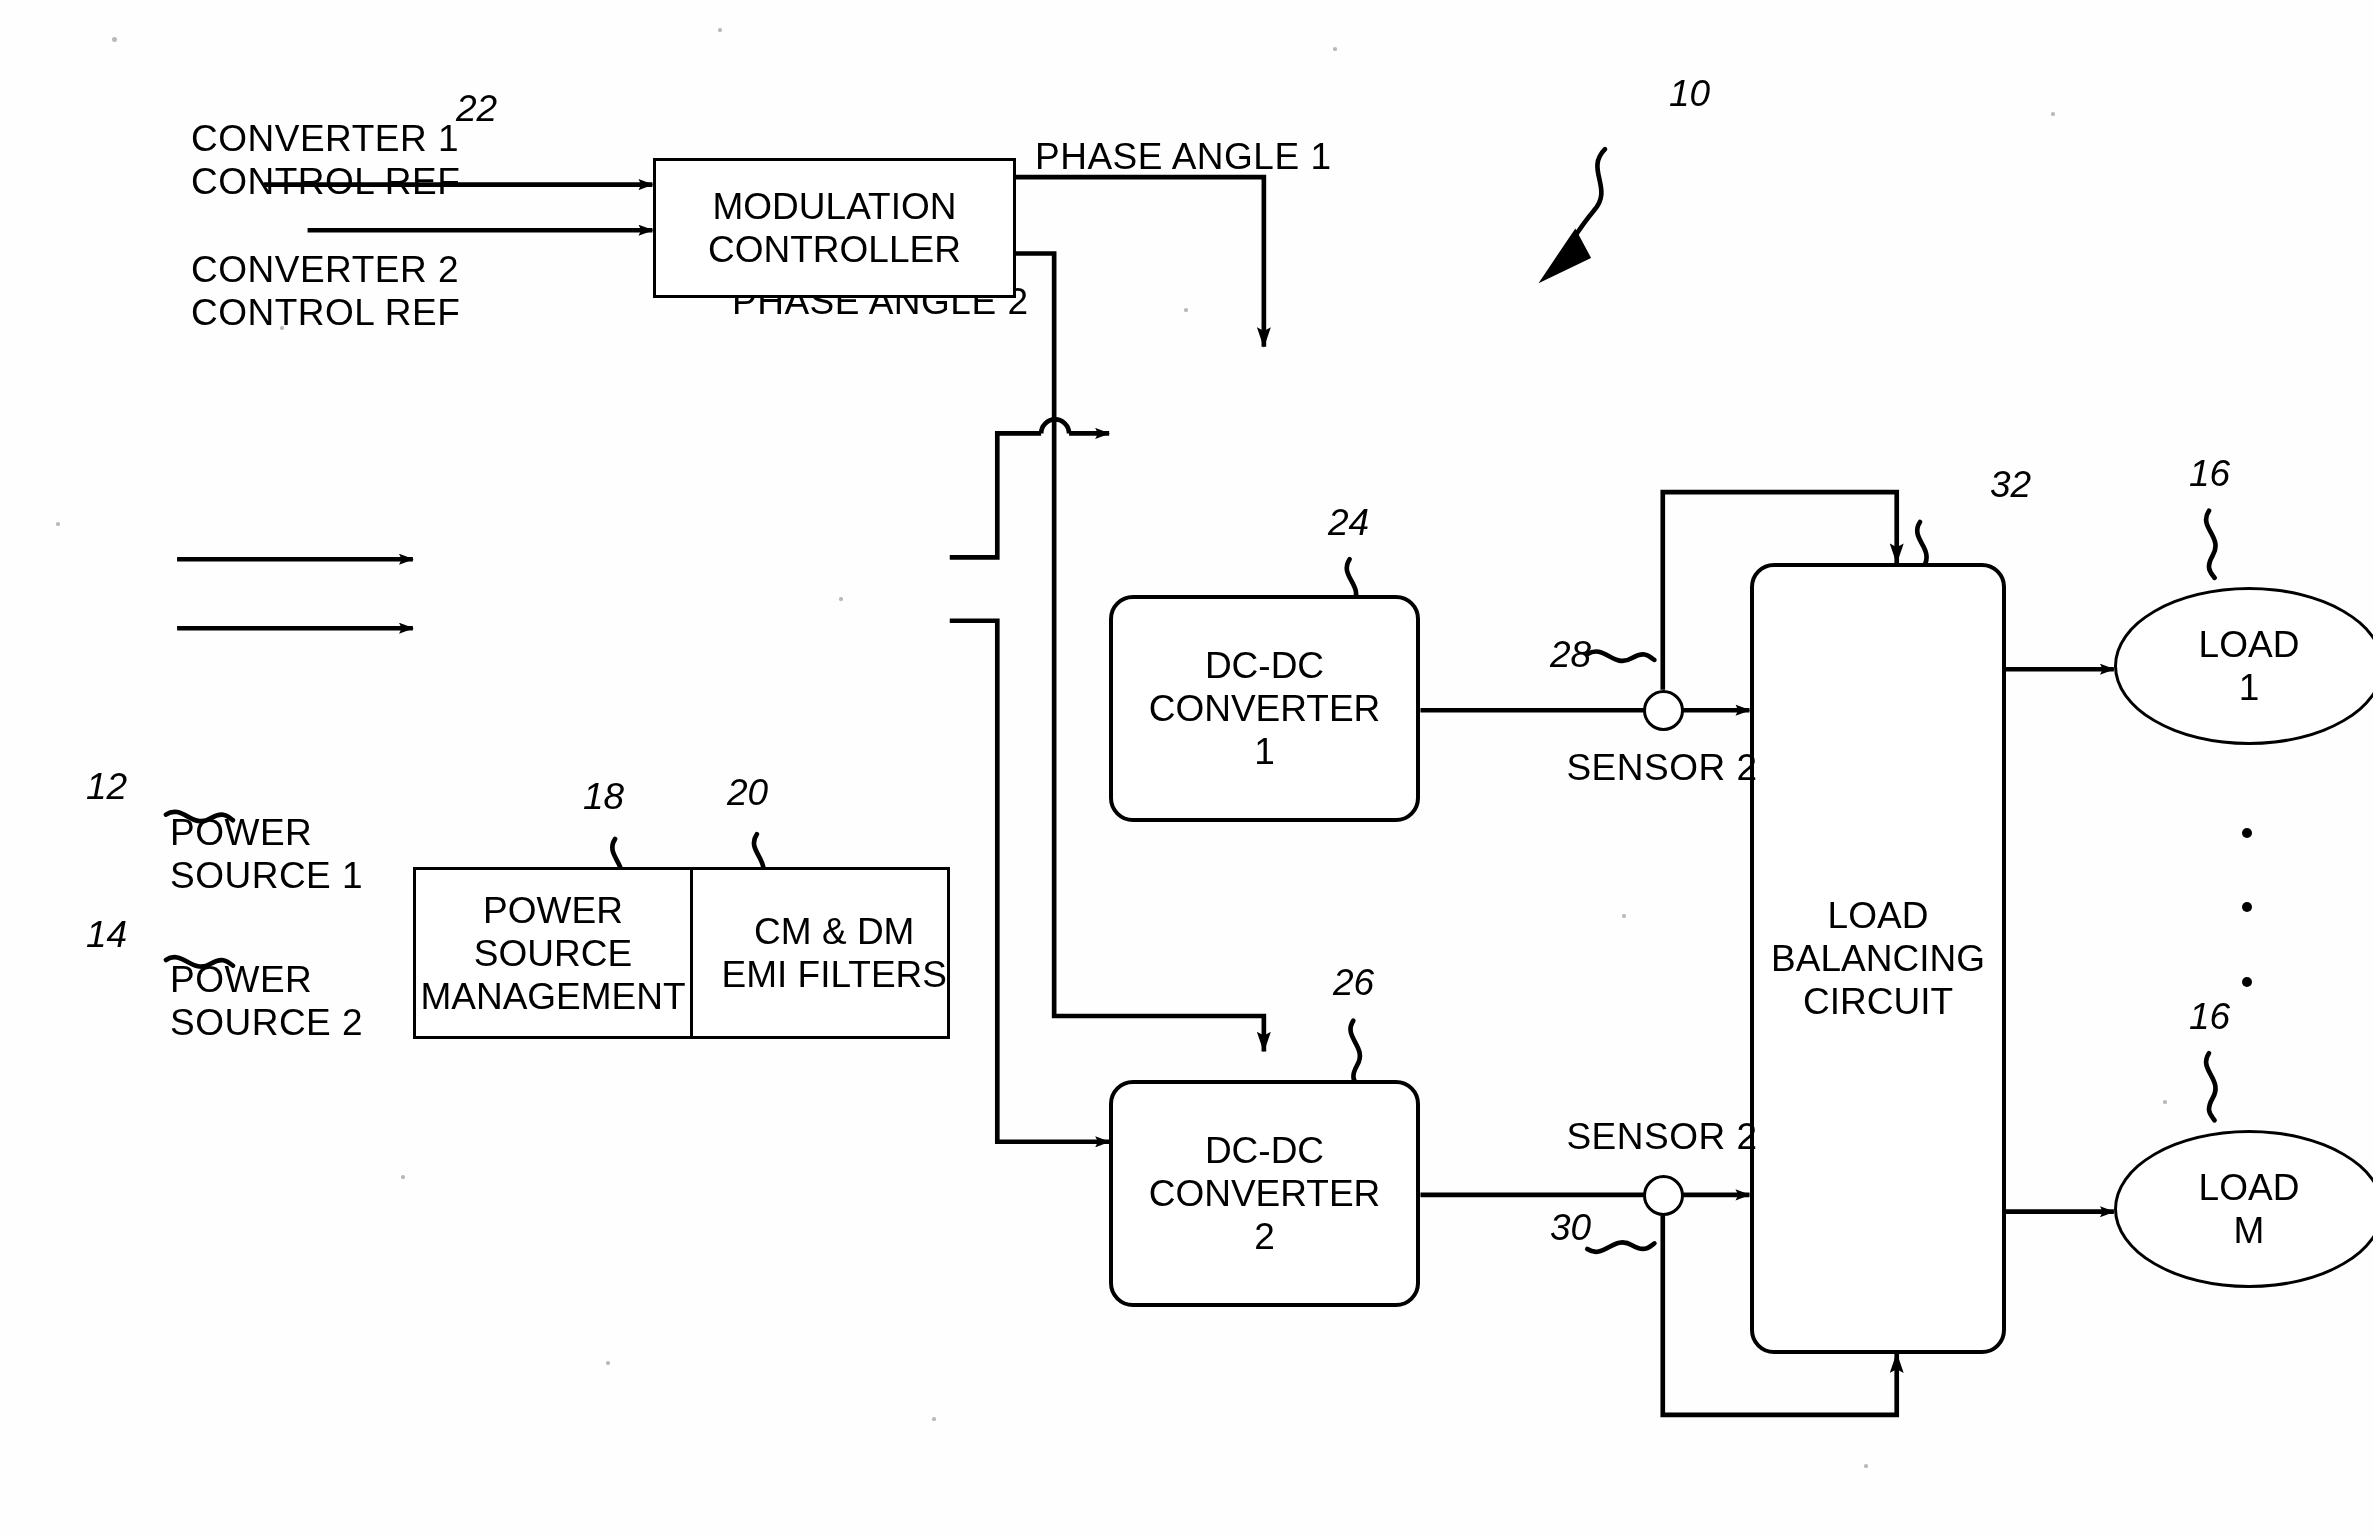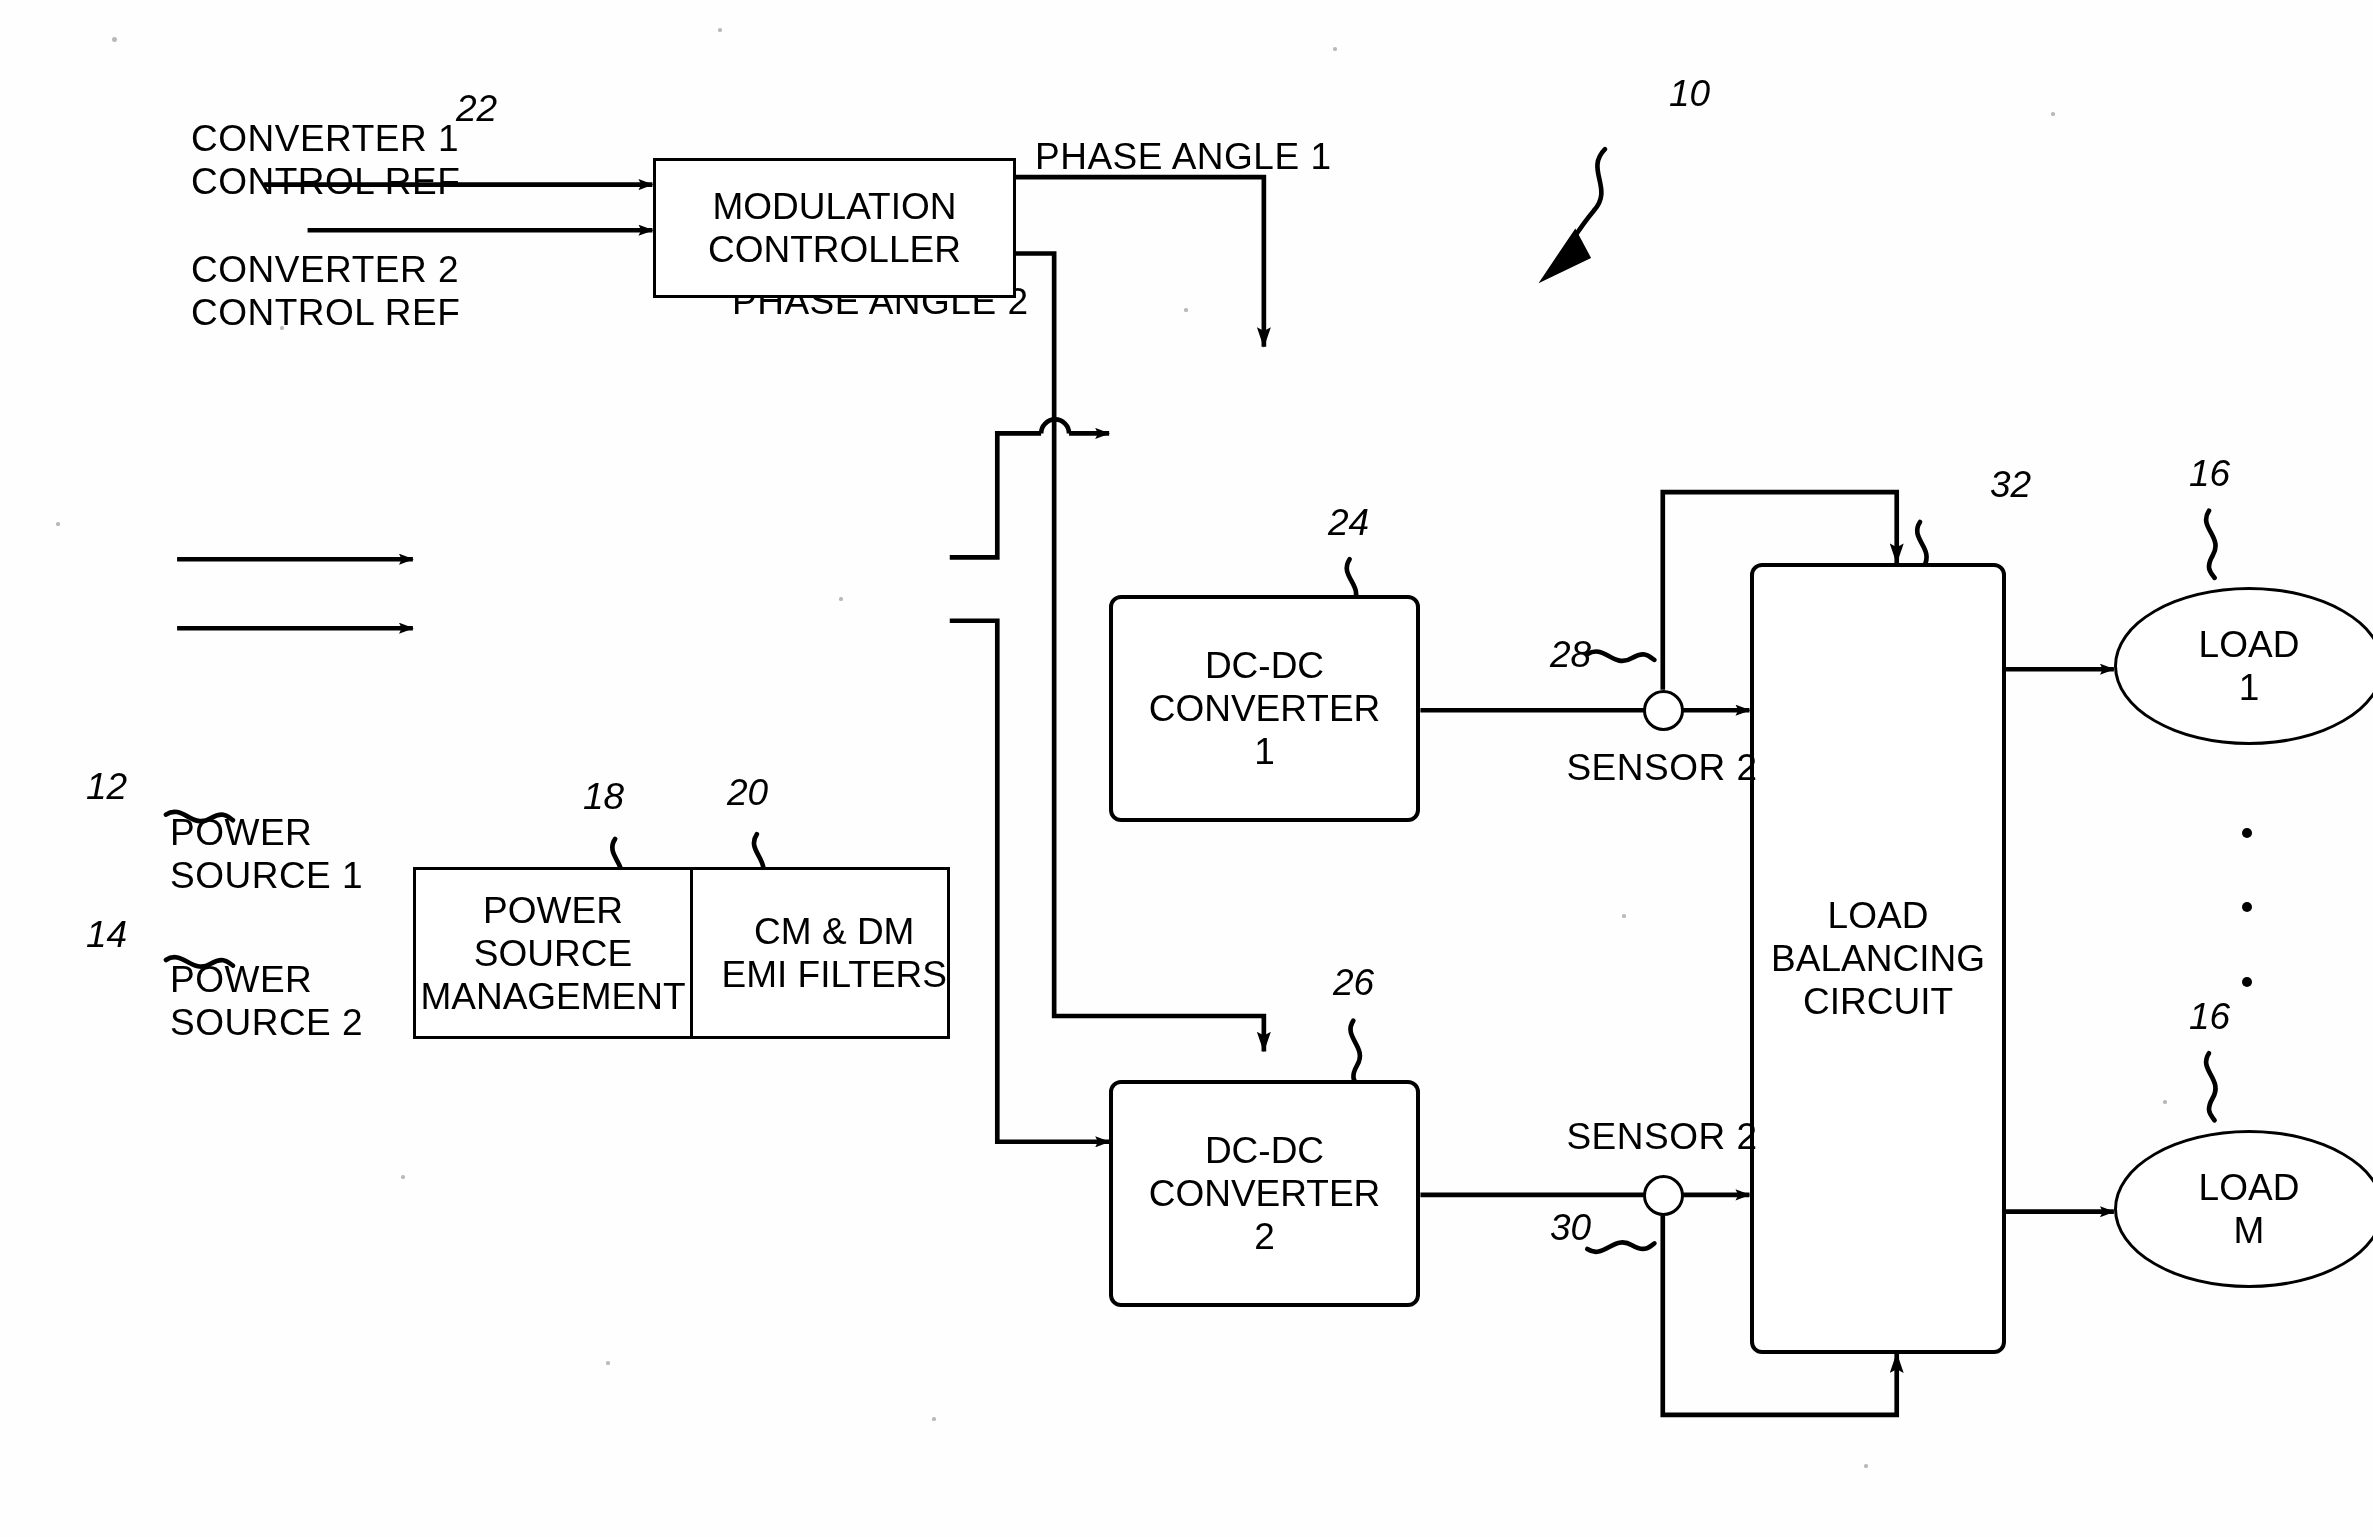--- a/index.html
+++ b/index.html
@@ -34,21 +34,21 @@
     border:3.7px solid #000;
     background:#ffffff;
     box-sizing:border-box;
     display:flex;
     align-items:center;
     justify-content:center;
   }
   .box .btxt{
     font-size:37px;line-height:43px;text-align:center;color:#000;white-space:pre;
   }
-  .rbox{border-radius:12px;border-width:4.7px;}
+  .rbox{border-radius:24px;border-width:4.7px;}
   .ellipse{
     position:absolute;
     border:3.7px solid #000;
     border-radius:50%;
     background:#fff;
     box-sizing:border-box;
     display:flex;align-items:center;justify-content:center;
   }
   .ellipse .btxt{font-size:37px;line-height:43px;text-align:center;color:#000;white-space:pre;}
   svg.wires{position:absolute;left:0;top:0;width:2373px;height:1537px;pointer-events:none;}

